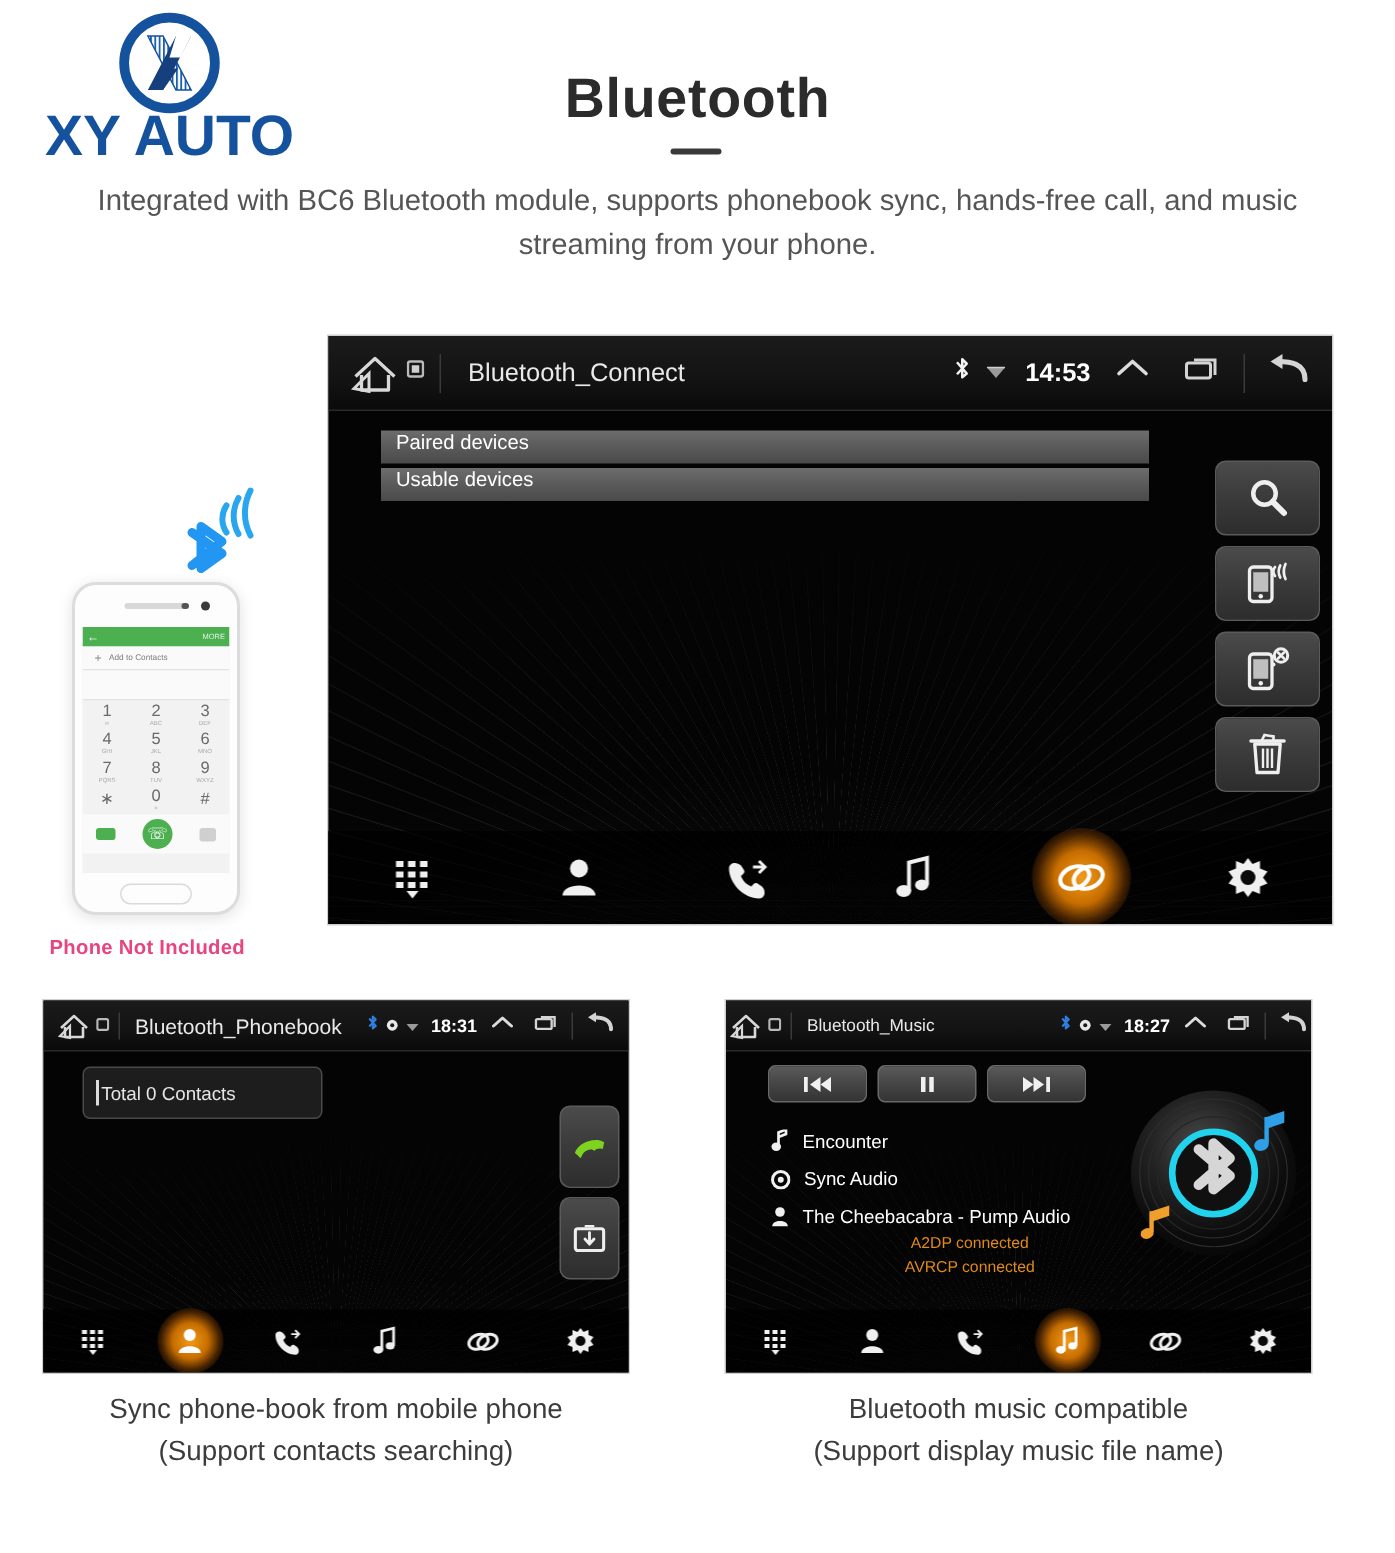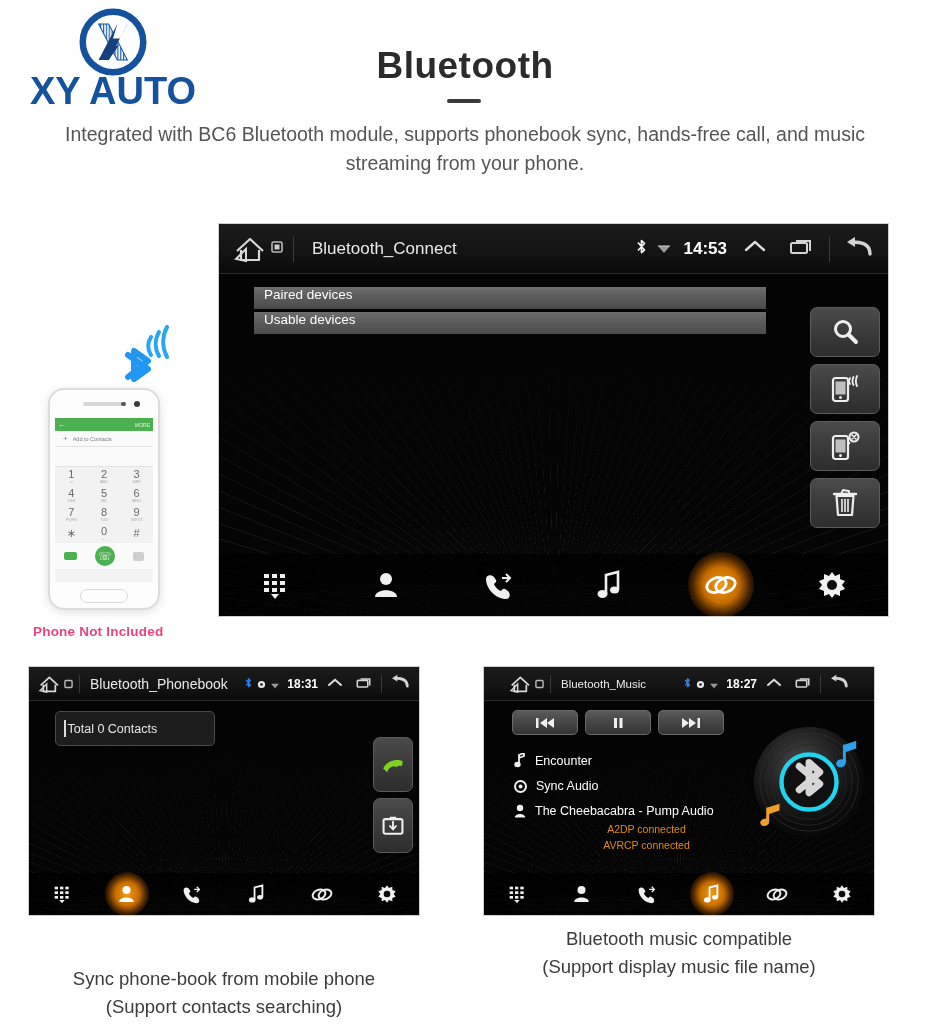--- a/index.html
+++ b/index.html
@@ -581,32 +581,32 @@
       </div>
       <div class="nav-item" style="width:46px;height:38px" data-name="nav-settings">
         <svg width="20" height="20" viewBox="0 0 30 30" data-name="gear-icon">
           <path d="M15 2 L18 6 L23 4 L23 9 L28 11 L25 15 L28 19 L23 21 L23 26 L18 24 L15 28 L12 24 L7 26 L7 21 L2 19 L5 15 L2 11 L7 9 L7 4 L12 6 Z" fill="#f0f0f0"></path>
           <circle cx="15" cy="15" r="5" fill="#0a0a0a"></circle>
         </svg>
       </div>
     </div>
   </div>
 
-  <div class="caption" style="left:29px;top:925px;width:390px;margin-top:40px;" data-name="phonebook-caption">
+  <div class="caption" style="left:29px;top:925px;width:390px;" data-name="phonebook-caption">
     <div data-name="phonebook-caption-line1">Sync phone-book from mobile phone</div>
     <div data-name="phonebook-caption-line2">(Support contacts searching)</div>
   </div>
 
   <div class="unit" style="left:484px;top:667px;width:390px;height:248px;" data-name="bluetooth-music-screen">
     <div class="wallpaper" data-name="screen-wallpaper">
       <div class="rays"></div>
         <div class="horiz"></div>
     </div>
 
-    <div class="statusbar" style="height:34px;padding:0 25px;" data-name="status-bar">
+    <div class="statusbar" style="height:34px;padding:0 2px;" data-name="status-bar">
       <span class="sb-home" data-name="home-icon">
         <svg width="24" height="20" viewBox="0 0 36 30">
           <path d="M4 17 L17 5 L30 17" fill="none" stroke="#d8d8d8" stroke-width="2.6" stroke-linejoin="round"></path>
           <path d="M8 16 V26 H26 V16" fill="none" stroke="#d8d8d8" stroke-width="2.6" stroke-linejoin="round"></path>
           <path d="M3 25 L13 15 L13 27 Z" fill="none" stroke="#d8d8d8" stroke-width="2.2"></path>
         </svg>
       </span>
       <span data-name="sdcard-icon" style="margin:0 6px 0 2px">
         <svg width="9" height="10" viewBox="0 0 12 14">
             <rect x="1" y="2" width="10" height="10" rx="1.5" fill="none" stroke="#b9b9b9" stroke-width="2"></rect>

